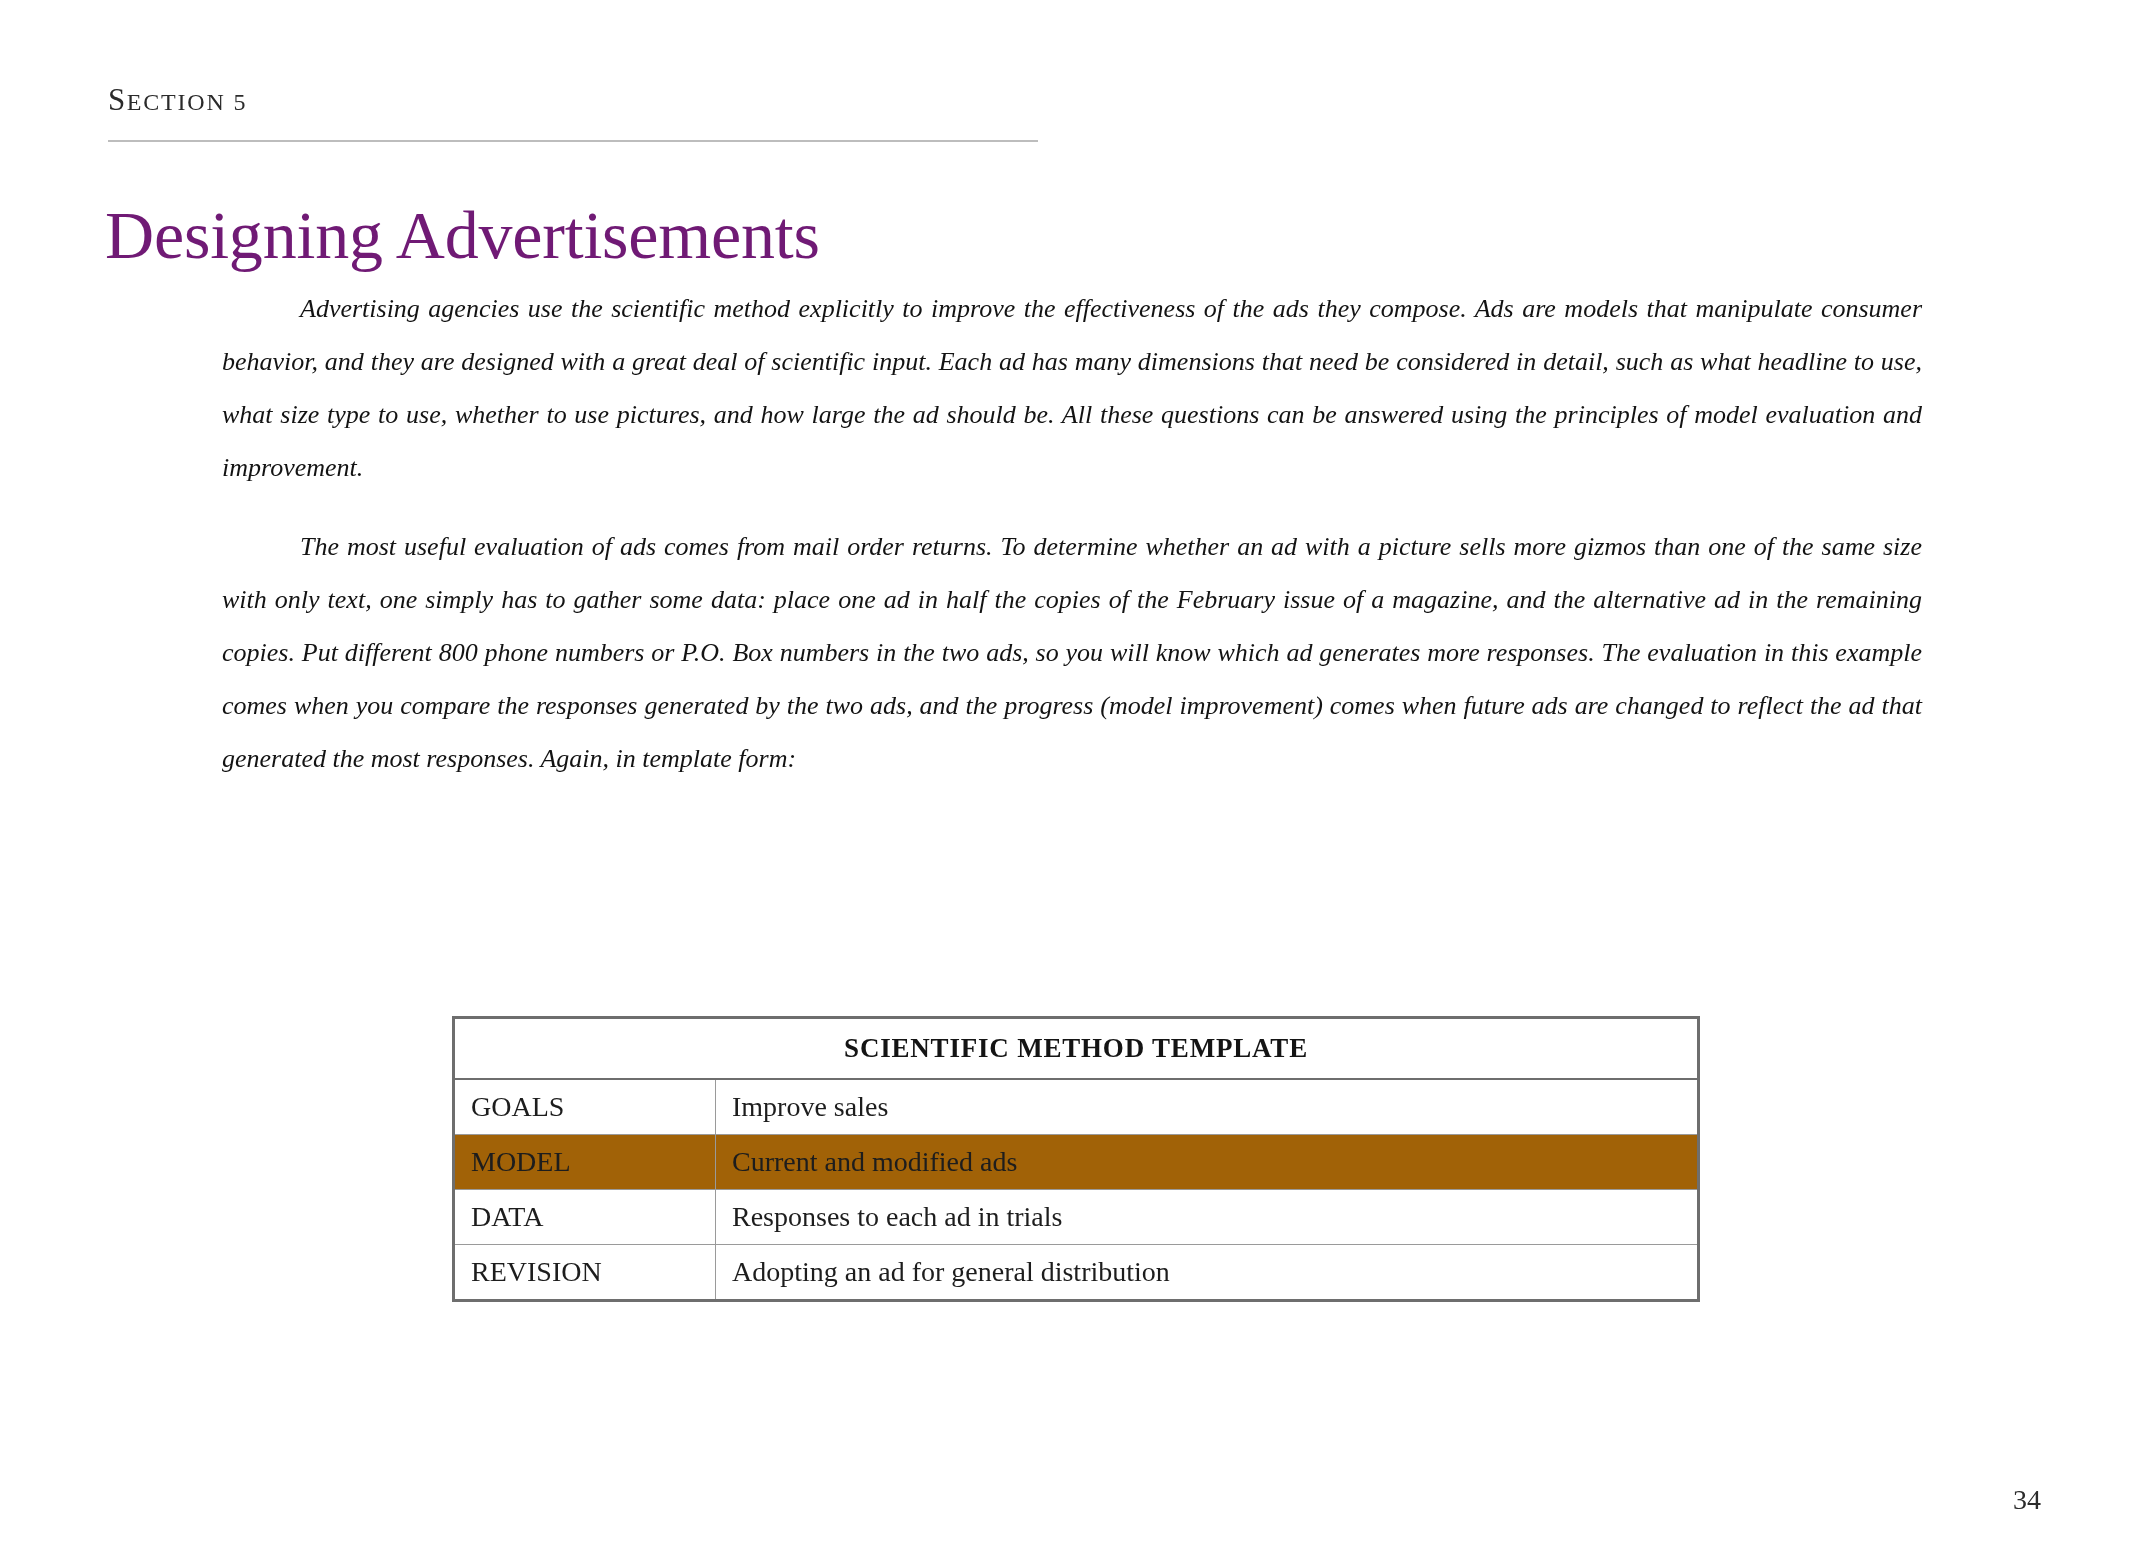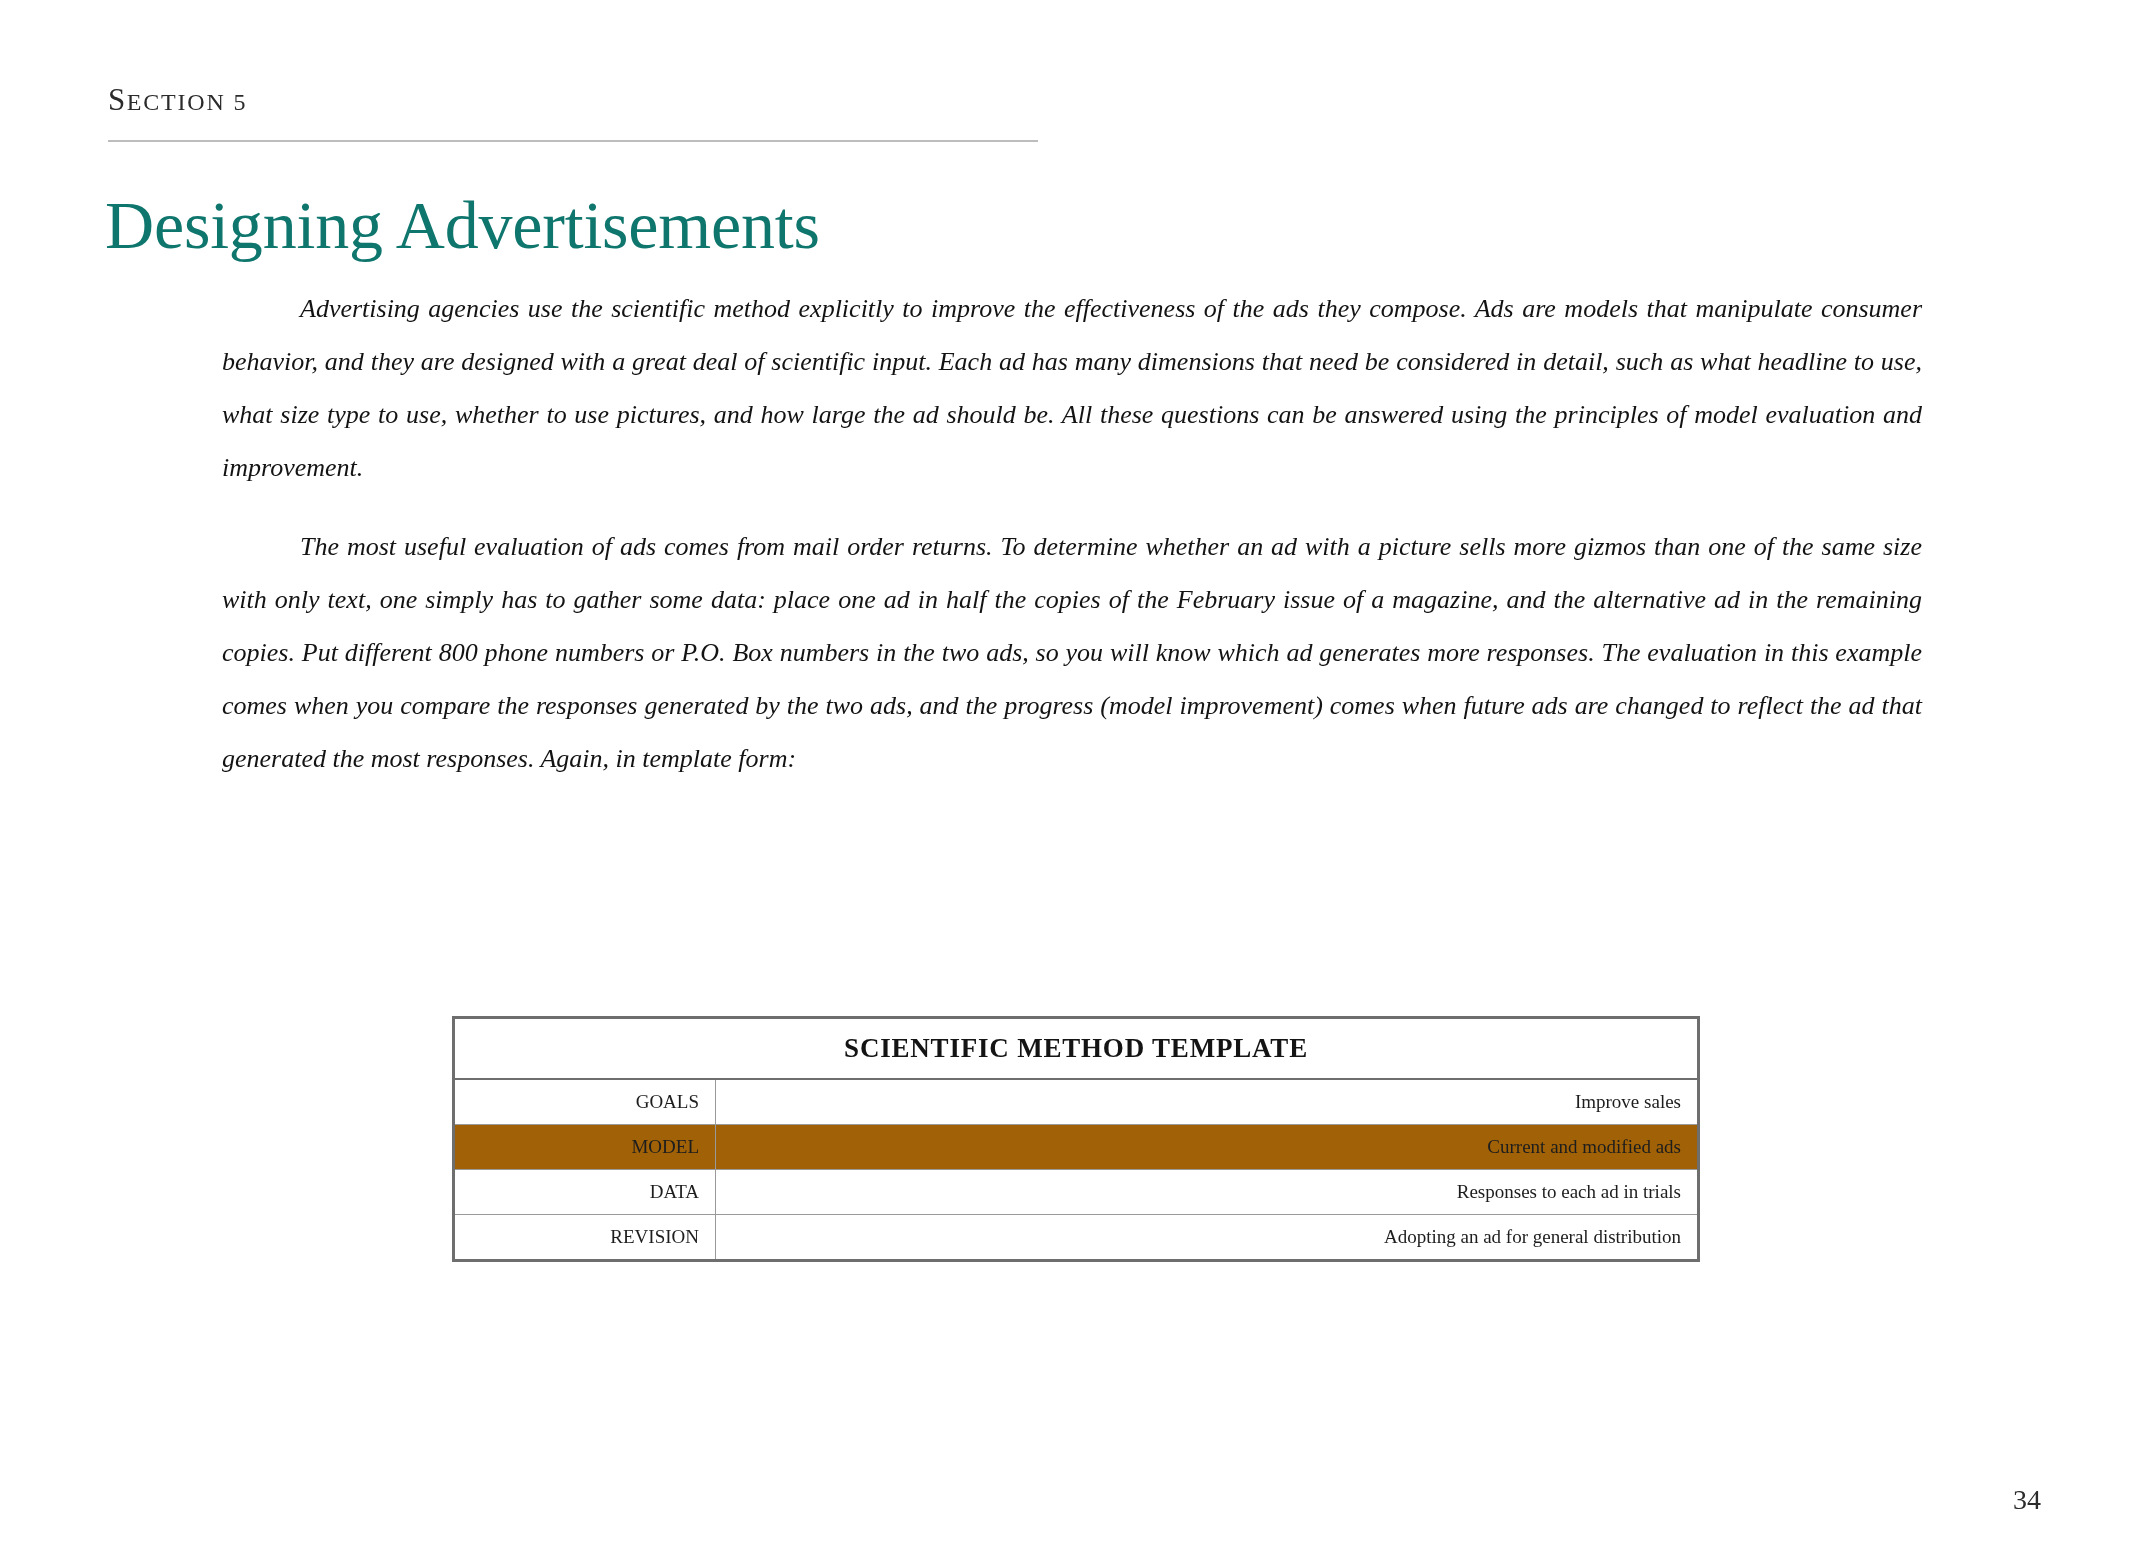--- a/index.html
+++ b/index.html
@@ -36,25 +36,25 @@
     position: absolute;
     left: 108px;
     top: 140px;
     width: 930px;
     height: 2px;
     background: #bdbdbd;
   }
   .chapter-title {
     position: absolute;
     left: 105px;
-    top: 142px;
+    top: 152px;
     font-family: "Liberation Serif", serif;
     font-size: 68px;
     font-weight: 400;
-    color: #0f766e;
+    color: #701a75;
     letter-spacing: -0.2px;
     line-height: 1.1;
   }
   .body-col {
     position: absolute;
     left: 222px;
     top: 282px;
     width: 1700px;
   }
   p.para {
@@ -76,24 +76,23 @@
   table.sci-table {
     border-collapse: collapse;
     width: 100%;
     border: 3px solid #6e6e6e;
     background: #ffffff;
   }
   table.sci-table td, table.sci-table th {
     border: 1px solid #9a9a9a;
     padding: 11px 16px;
     font-family: "Liberation Serif", serif;
-    font-size: 19px;
+    font-size: 28px;
     color: #1d1d1d;
     vertical-align: middle;
-    text-align: right;
   }
   table.sci-table th.table-title {
     text-align: center;
     font-weight: bold;
     font-size: 27px;
     letter-spacing: 0.8px;
     padding: 14px 10px;
     border-bottom: 2px solid #6e6e6e;
     color: #141414;
   }

